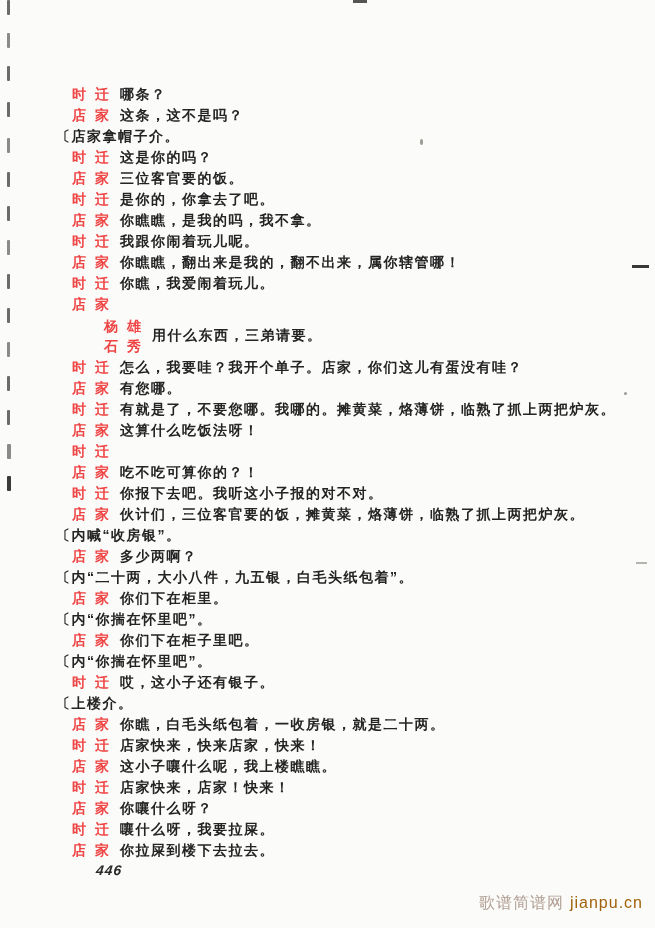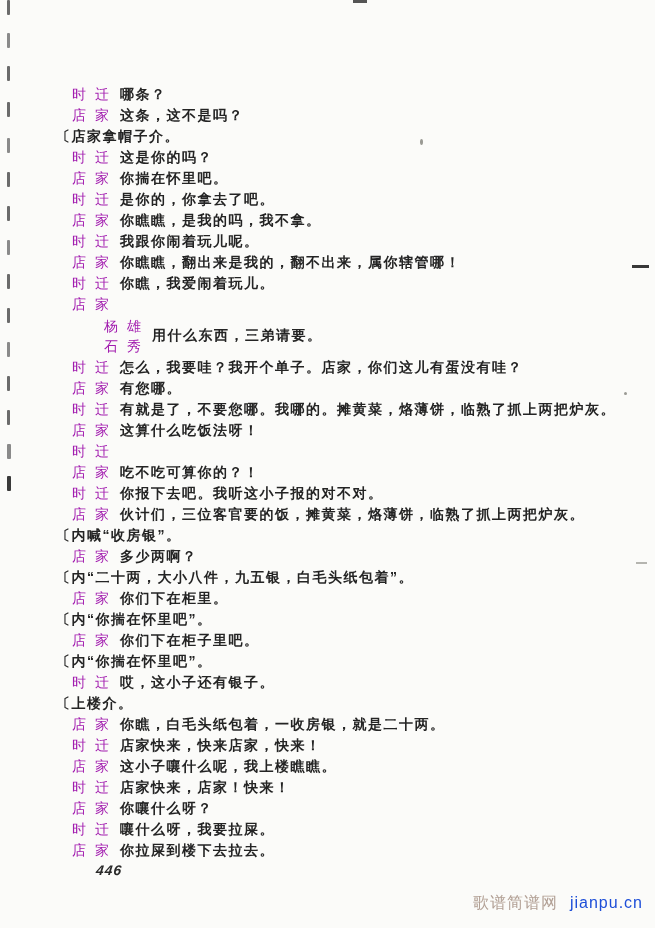--- a/index.html
+++ b/index.html
@@ -30,23 +30,23 @@
   .row{
     display:flex;align-items:center;
     height:21px;
     padding-left:72px;
     font-size:14px;
     letter-spacing:1.5px;
     white-space:nowrap;
   }
   .row .speaker{
     width:48px;flex:0 0 48px;
-    font-weight:normal;
+    font-weight:bold;
     letter-spacing:9px;
-    color:#a21caf;
+    color:#ef4444;
   }
   .row .line-text{color:#242424;font-weight:bold;}
   .row.stage{padding-left:56px;}
   .row.stacked{height:42px;margin-left:32px;}
   .row.stacked .speaker-block{
     width:48px;flex:0 0 48px;
     display:flex;flex-direction:column;justify-content:center;
   }
   .row.stacked .speaker{
     width:auto;flex:none;line-height:20px;height:20px;
@@ -56,21 +56,21 @@
     font-size:14px;font-weight:bold;font-style:italic;
     letter-spacing:1px;color:#2a2a2a;
     transform:skewX(-6deg);
   }
   .watermark{
     position:absolute;right:12px;top:893px;
     font-size:16px;letter-spacing:1px;
     white-space:nowrap;
   }
   .watermark .wm-name{color:#b2a095;margin-left:24px;}
-  .watermark .wm-url{color:#1d4ed8;margin-left:12px;}
+  .watermark .wm-url{color:#a16207;margin-left:6px;}
   .paper-speck{position:absolute;background:#9a9a94;border-radius:50%;}
 </style>
 </head>
 <body>
 
 <div class="page">
 
   <div id="binding-marks">
       <div class="binding-mark" style="top: 0px;"></div>
       <div class="binding-mark" style="top: 33px; background: rgb(138, 138, 138);"></div>
@@ -107,21 +107,21 @@
       </div>
       <div class="row stage">
         <span class="line-text">〔店家拿帽子介。</span>
       </div>
       <div class="row">
         <span class="speaker">时迁</span>
         <span class="line-text">这是你的吗？</span>
       </div>
       <div class="row">
         <span class="speaker">店家</span>
-        <span class="line-text">你揣在怀里吧。</span>
+        <span class="line-text">三位客官要的饭。</span>
       </div>
       <div class="row">
         <span class="speaker">时迁</span>
         <span class="line-text">是你的，你拿去了吧。</span>
       </div>
       <div class="row">
         <span class="speaker">店家</span>
         <span class="line-text">你瞧瞧，是我的吗，我不拿。</span>
       </div>
       <div class="row">

